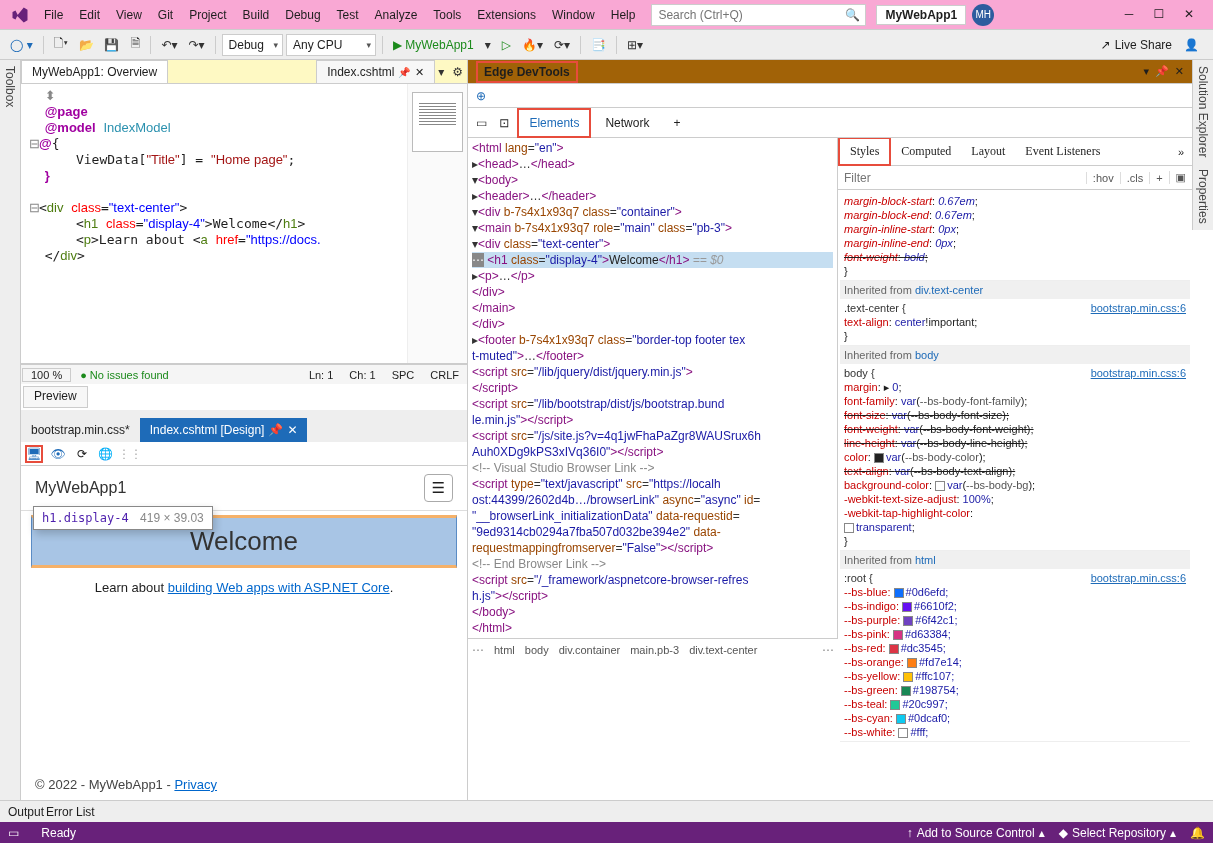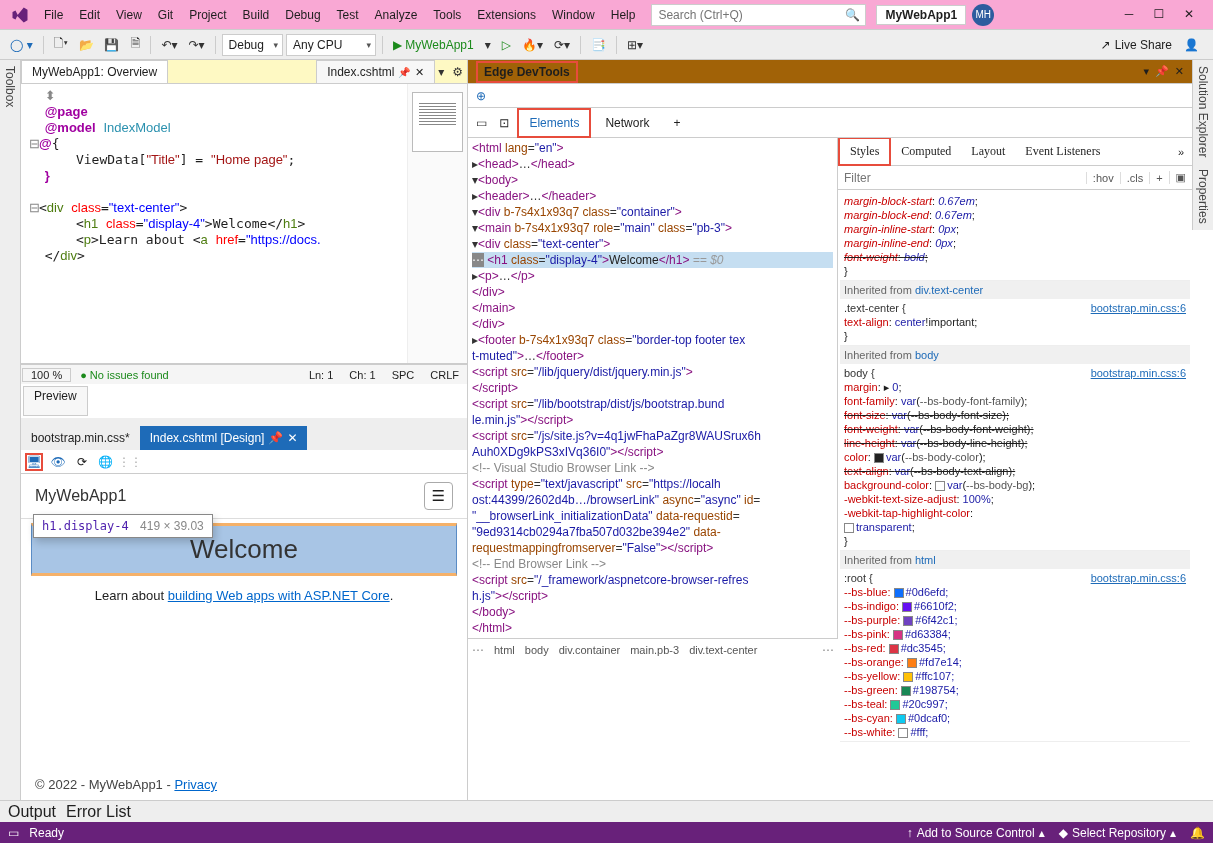--- a/index.html
+++ b/index.html
@@ -42,21 +42,21 @@
 .code-area .tag { color: #4d7c0f; }
 .minimap { width: 60px; border-left: 1px solid #eee; background: #fafafa; position: relative; }
 .minimap-content { position: absolute; top: 8px; left: 4px; right: 4px; border: 1px solid #bbb; height: 60px; background: #fff; }
 .minimap-lines { position: absolute; top: 10px; left: 6px; right: 6px; }
 .minimap-lines div { height: 1px; background: #888; margin-bottom: 2px; }
 .editor-status { height: 20px; display: flex; align-items: center; border-top: 1px solid #ccc; background: #f5f5f5; font-size: 11px; }
 .editor-status span { padding: 0 8px; }
 .zoom-select { border: 1px solid #ccc; padding: 0 12px 0 4px; margin: 1px; }
 .no-issues { color: #1b8a1b; display: flex; align-items: center; gap: 3px; }
 .no-issues::before { content: '●'; color: #1b8a1b; }
-.preview-tab { height: 30px; border: 1px solid #ccc; display: inline-block; padding: 2px 10px; background: #f7f7f7; margin: 2px; font-size: 12px; }
+.preview-tab { height: 22px; border: 1px solid #ccc; display: inline-block; padding: 2px 10px; background: #f7f7f7; margin: 2px; font-size: 12px; }
 .design-tabs { height: 24px; display: flex; background: #eee; }
 .design-tab { padding: 3px 10px; font-size: 12px; display: flex; align-items: center; gap: 4px; }
 .design-tab.active { background: #1e6bb8; color: #fff; }
 .design-toolbar { height: 24px; display: flex; align-items: center; border-bottom: 1px solid #ccc; padding: 0 4px; gap: 6px; }
 .design-toolbar span { width: 18px; height: 18px; display: flex; align-items: center; justify-content: center; cursor: pointer; }
 .highlight-box { border: 2px solid #e74c3c; }
 .design-preview { background: #fff; flex: 1; position: relative; overflow: hidden; }
 .preview-header { display: flex; justify-content: space-between; align-items: center; padding: 8px 14px; border-bottom: 1px solid #ddd; }
 .hamburger { border: 1px solid #aaa; border-radius: 4px; padding: 4px 7px; font-size: 15px; }
 .element-tooltip { position: absolute; top: 40px; left: 12px; background: #fff; border: 1px solid #888; padding: 4px 8px; font-size: 12px; box-shadow: 2px 4px 8px rgba(0,0,0,0.2); z-index: 10; }
@@ -101,21 +101,21 @@
 .styles-content { flex: 1; overflow: auto; padding: 2px; line-height: 14px; }
 .styles-content .prop { color: #c80000; }
 .styles-content .val { color: #1a1aa6; }
 .styles-content .sel { color: #333; }
 .styles-content .link { color: #1e6bb8; text-decoration: underline; float: right; }
 .styles-content .inh { background: #f0f0f0; padding: 2px 4px; color: #666; font-family: 'Segoe UI'; }
 .styles-content .inh a { color: #1e6bb8; }
 .styles-content .strike { text-decoration: line-through; }
 .styles-content .sw { display: inline-block; width: 10px; height: 10px; border: 1px solid #888; vertical-align: middle; margin-right: 2px; }
 .rule-block { padding: 2px 4px; border-bottom: 1px solid #eee; }
-.bottom-tabs { height: 22px; display: flex; align-items: center; background: #eee; border-top: 1px solid #ccc; padding: 0 8px; gap: 10px; font-size: 16px; }
+.bottom-tabs { height: 22px; display: flex; align-items: center; background: #eee; border-top: 1px solid #ccc; padding: 0 8px; gap: 2px; font-size: 12px; }
 .statusbar { height: 22px; background: #68217a; color: #fff; display: flex; align-items: center; padding: 0 8px; font-size: 12px; }
 .statusbar .right { margin-left: auto; display: flex; gap: 14px; align-items: center; }
 .statusbar .right span { display: flex; align-items: center; gap: 4px; }
 .gutter-icon { display: inline-block; width: 10px; text-align: center; color: #888; }
 </style>
 </head>
 <body>
 
 <div class="titlebar">
   <div class="vs-logo">
@@ -412,19 +412,19 @@
   </div>
 </div>
 
 <div class="bottom-tabs">
   <span>Output</span>
   <span>Error List</span>
 </div>
 
 <div class="statusbar">
   <span>▭</span>
-  <span style="margin-left:10px">Ready</span>
+  <span style="margin-left:22px">Ready</span>
   <div class="right">
     <span>↑ <span>Add to Source Control</span> ▴</span>
     <span>◆ <span>Select Repository</span> ▴</span>
     <span>🔔</span>
   </div>
 </div>
 
 </body></html>

